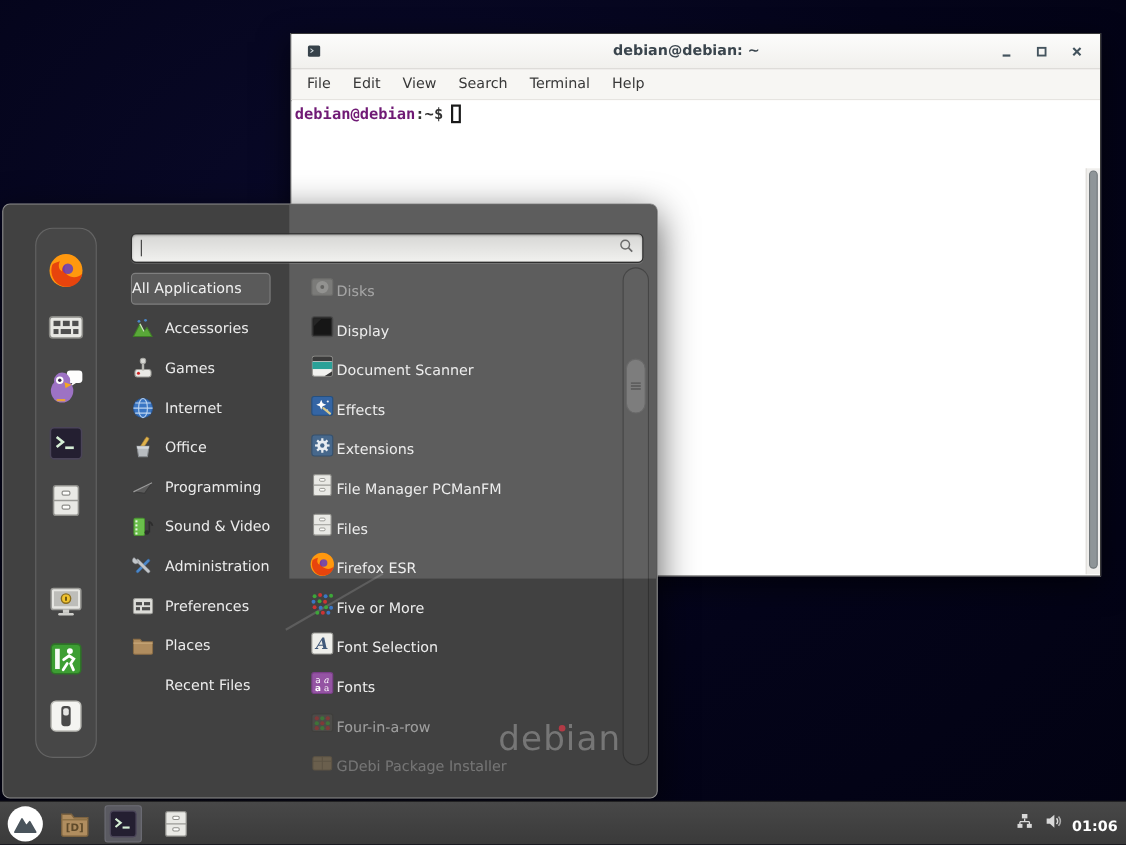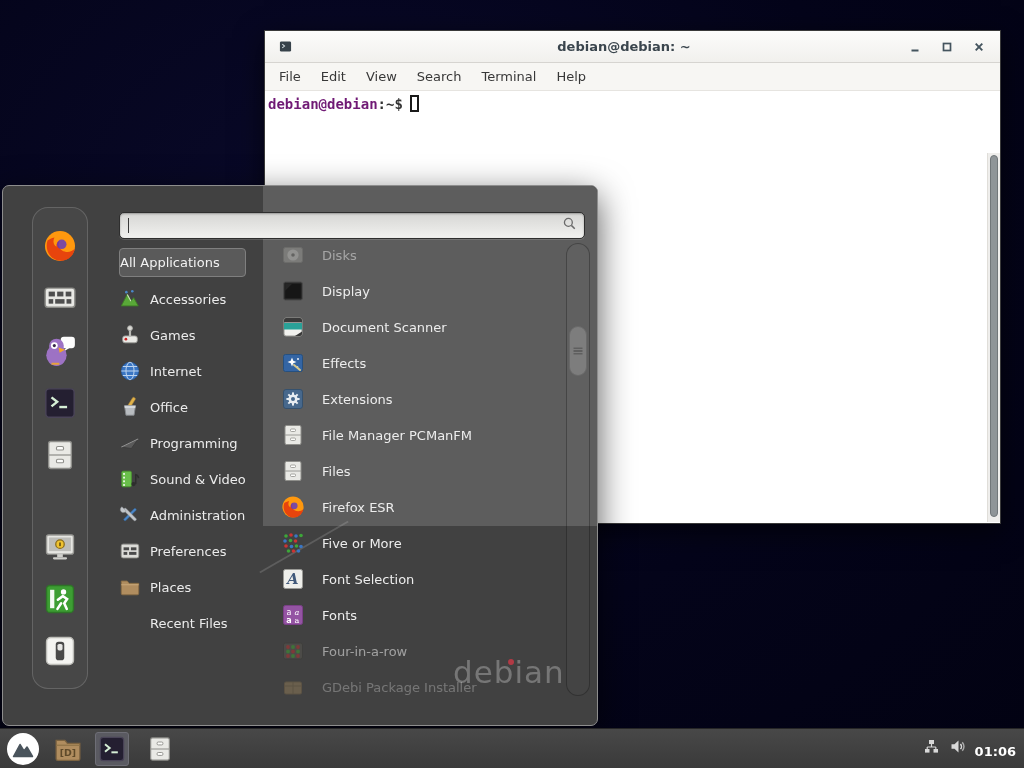--- a/index.html
+++ b/index.html
@@ -99,21 +99,21 @@
     background:#5a5a5a; border:1px solid #7f7f7f; border-radius:4px;
     display:flex; align-items:center; 
     font-size:13px; color:#f2f2f2;
   }
   .menu-cats{ position:absolute; left:116px; top:95px; width:150px; }
   .cat-row{ display:flex; align-items:center; height:36px; gap:9px;
     font-size:13px; color:#ececec; }
   .cat-ic{ width:22px; height:22px; flex:0 0 22px; }
 
   .menu-apps{ position:absolute; left:278px; top:51px; width:282px; }
-  .app-row{ display:flex; align-items:center; height:36px; gap:17px;
+  .app-row{ display:flex; align-items:flex-end; height:36px; gap:1px;
     font-size:13px; color:#ededed; }
   .app-ic{ width:24px; height:24px; flex:0 0 24px; }
   .fade50{ opacity:.5; } .fade55{ opacity:.55; } .fade30{ opacity:.3; }
 
   .menu-scroll-track{
     position:absolute; left:563px; top:57px; width:24px; height:453px;
     border:1px solid rgba(0,0,0,.28); border-radius:12px;
     background:rgba(255,255,255,.02);
   }
   .menu-scroll-handle{

